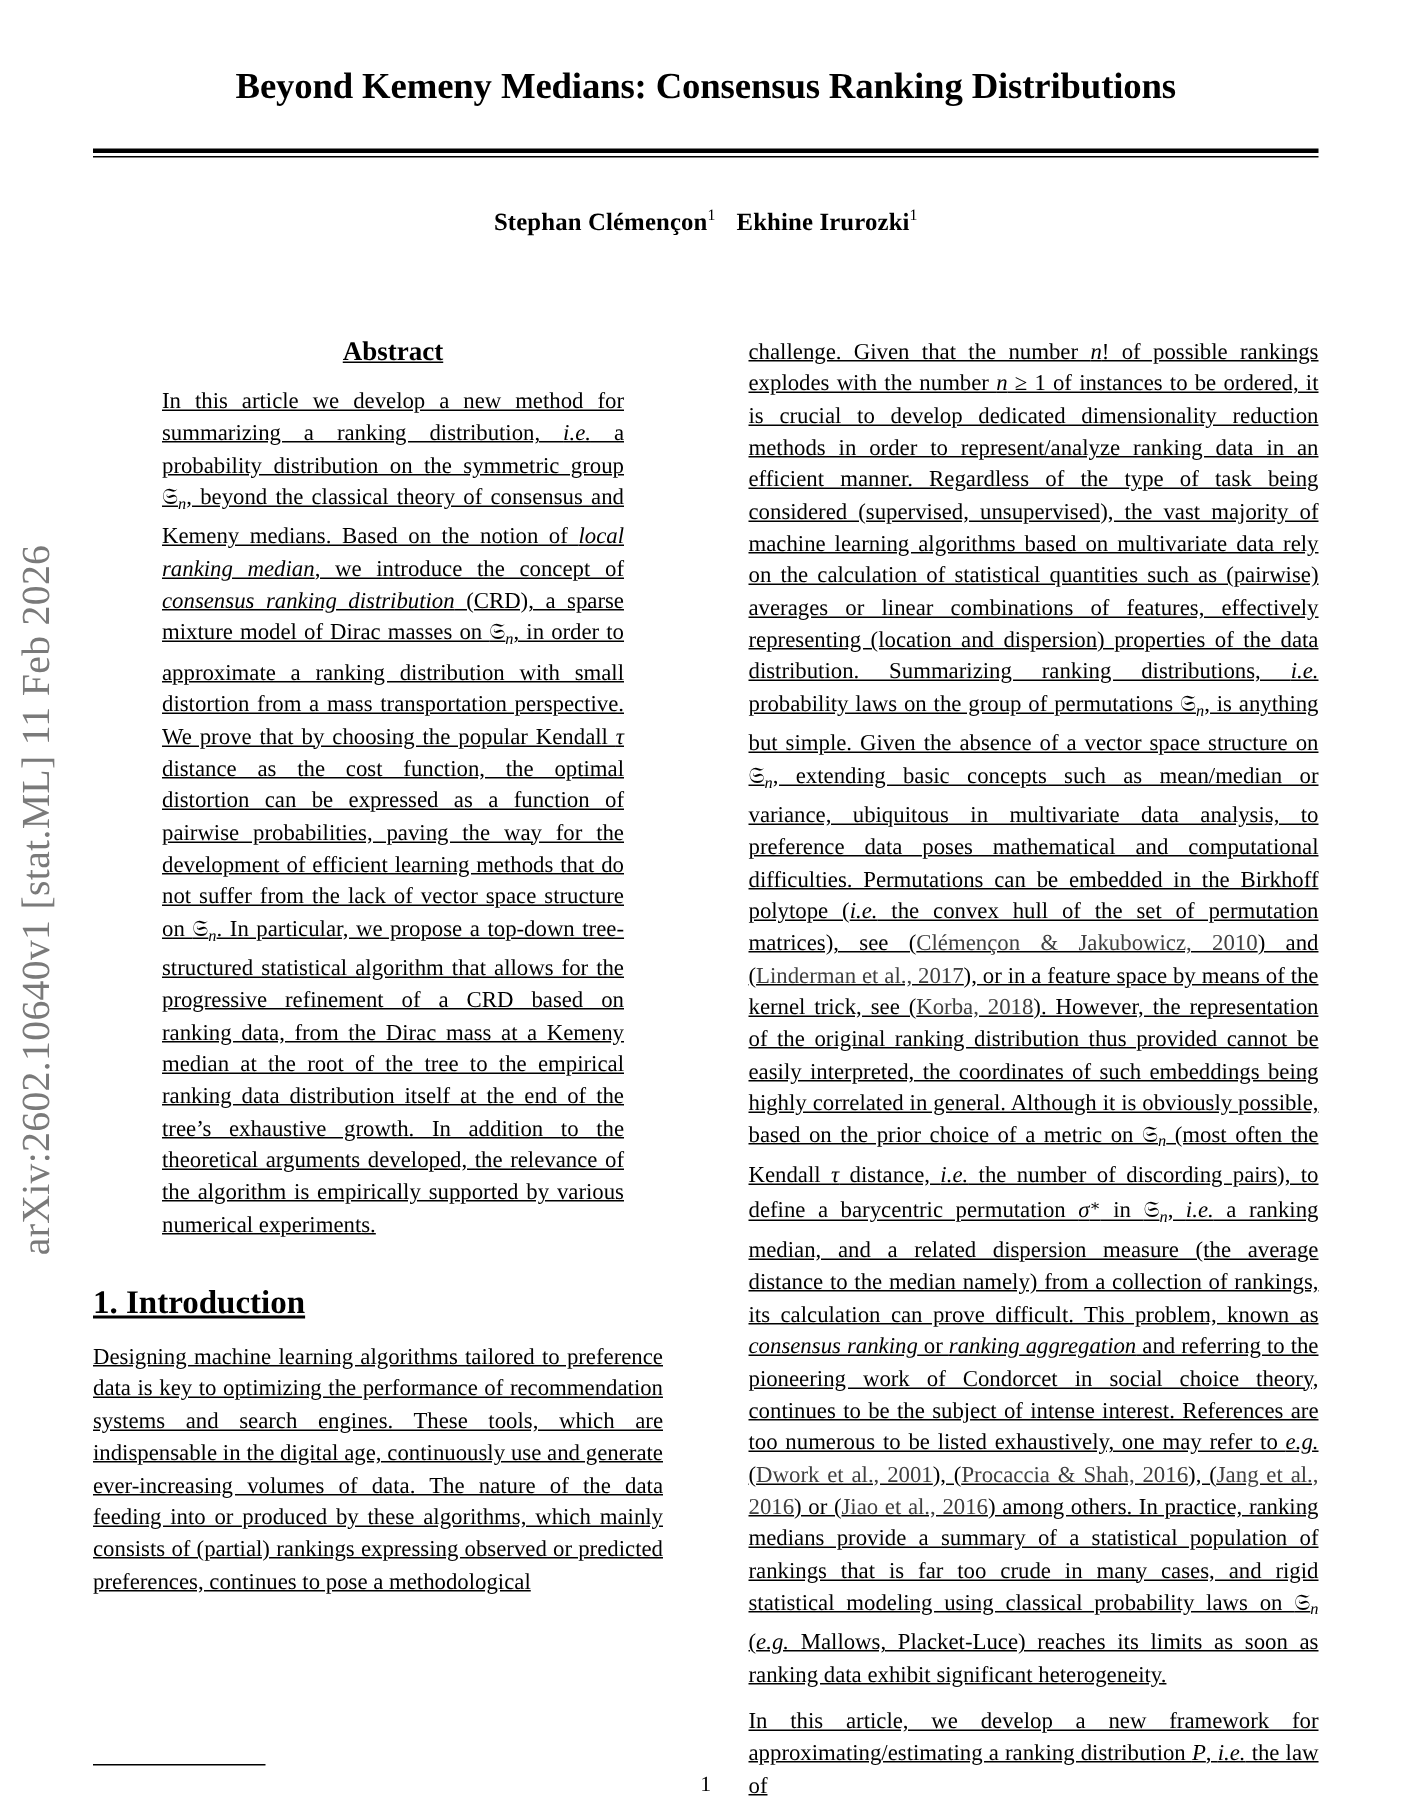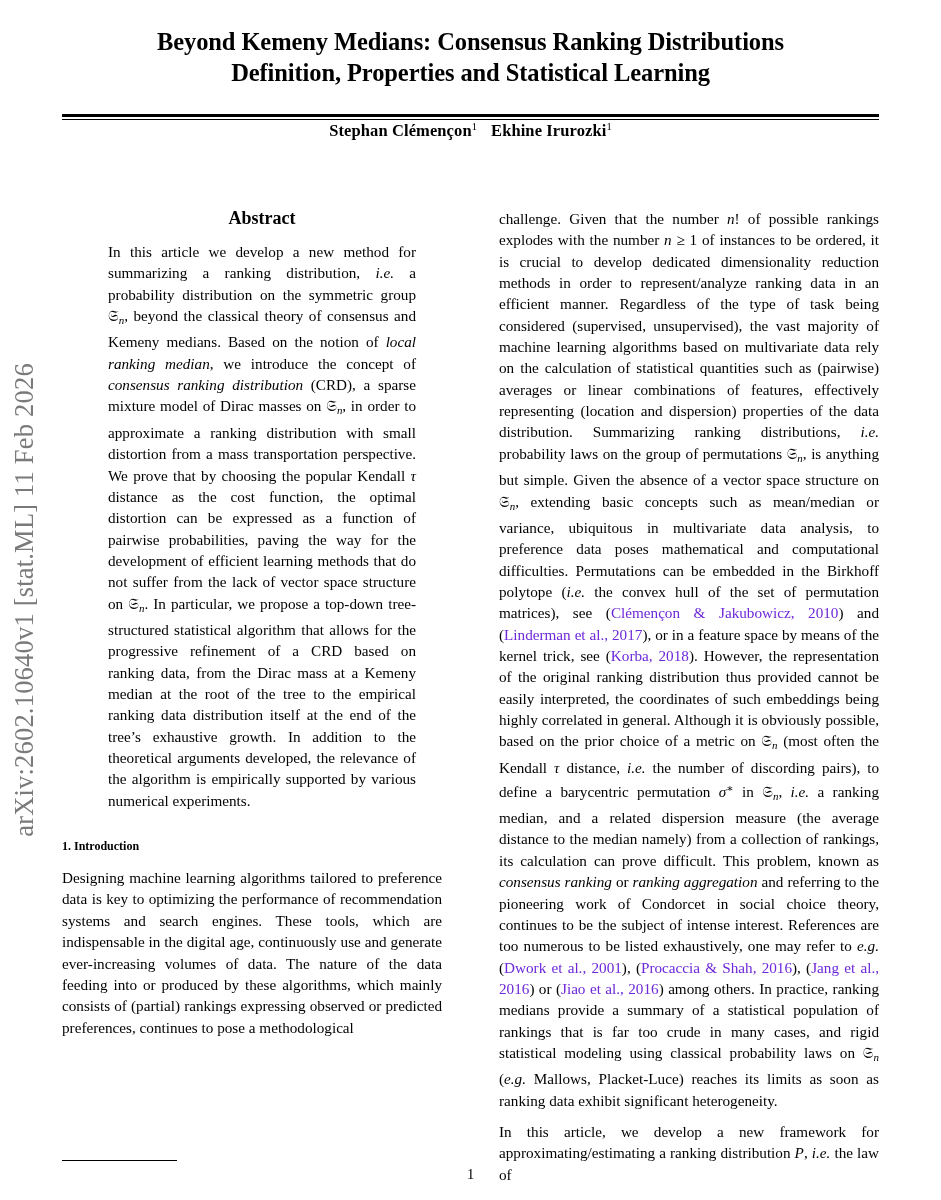--- a/index.html
+++ b/index.html
@@ -34,21 +34,21 @@
     font-family: "Liberation Serif", "DejaVu Serif", serif;
     font-size: 26.5px;
     letter-spacing: 0.2px;
     color: #7a7a7a;
   }
 
   
   #page {
     position: absolute;
     left: 62px;
-    top: 0;
+    top: 16px;
     width: 817px;
     height: 976px;
   }
 
   
   #title-block {
     padding-top: 26px;
     text-align: center;
   }
   #paper-title {
@@ -68,20 +68,21 @@
     height: 0;
     border-top: 3px solid #000;
     border-bottom: 1px solid #000;
     padding-bottom: 2px;
   }
 
   #author-line {
     text-align: center;
     font-weight: bold;
     font-size: 16.5px;
+    margin-top: 33px;
     letter-spacing: 0.1px;
   }
   #author-line .author {
     white-space: nowrap;
   }
   #author-line .author-sep {
     display: inline-block;
     width: 14px;
   }
   .footmark {
@@ -96,20 +97,21 @@
     top: 208px;
     left: 0;
     width: 817px;
     height: 960px;
   }
   .column {
     position: absolute;
     top: 0;
     width: 380px;
     height: 960px;
+    text-decoration: underline;
   }
   #col-left  { left: 0px; }
   #col-right { left: 437px; }
 
   
   #abstract-wrap {
     padding: 0 14px 0 34px;
   }
   #abstract-heading {
     text-align: center;
@@ -122,21 +124,21 @@
     line-height: 21.35px;
     text-align: justify;
     text-justify: inter-word;
     margin: 12px;
     hyphens: none;
   }
 
   
   .section-heading {
     font-weight: bold;
-    font-size: 12px;
+    font-size: 22px;
     margin: 28px 0 13px 0;
   }
 
   .body-par {
     font-size: 15.2px;
     line-height: 21.35px;
     text-align: justify;
     margin: 0 0 10px 0;
     hyphens: none;
   }
@@ -166,21 +168,21 @@
     vertical-align: super;
   }
   #preprint-line {
     font-size: 13.2px;
     font-style: italic;
     margin-top: 19px;
   }
 
   
   .it { font-style: italic; }
-  .cite { color: #6d28d9; }
+  .cite { color: #404040; }
   .math { font-style: italic; font-family: "Liberation Serif", "DejaVu Serif", serif; }
   .sub { font-size: 0.72em; vertical-align: -0.28em; font-style: italic; }
   .sup { font-size: 0.72em; vertical-align: 0.42em; }
   .frak { font-family: "DejaVu Serif", serif; }
 
   
   #page-number {
     position: absolute;
     left: 0;
     top: 1166px;
@@ -194,21 +196,20 @@
 
 <div id="arxiv-stamp">
   <div class="stamp-text">arXiv:2602.10640v1  [stat.ML]  11 Feb 2026</div>
 </div>
 
 <div id="page">
 
   <div id="title-block">
     <h1 id="paper-title">
       <span class="title-line">Beyond Kemeny Medians: Consensus Ranking Distributions</span>
-      <span class="title-line">Definition, Properties and Statistical Learning</span>
     </h1>
     <div id="title-rule"></div>
 
     <div id="author-line">
       <span class="author"><span>Stephan Clémençon</span><span class="footmark">1</span></span><span class="author-sep"></span><span class="author"><span>Ekhine Irurozki</span><span class="footmark">1</span></span>
     </div>
   </div>
 
   <div id="columns">
 

